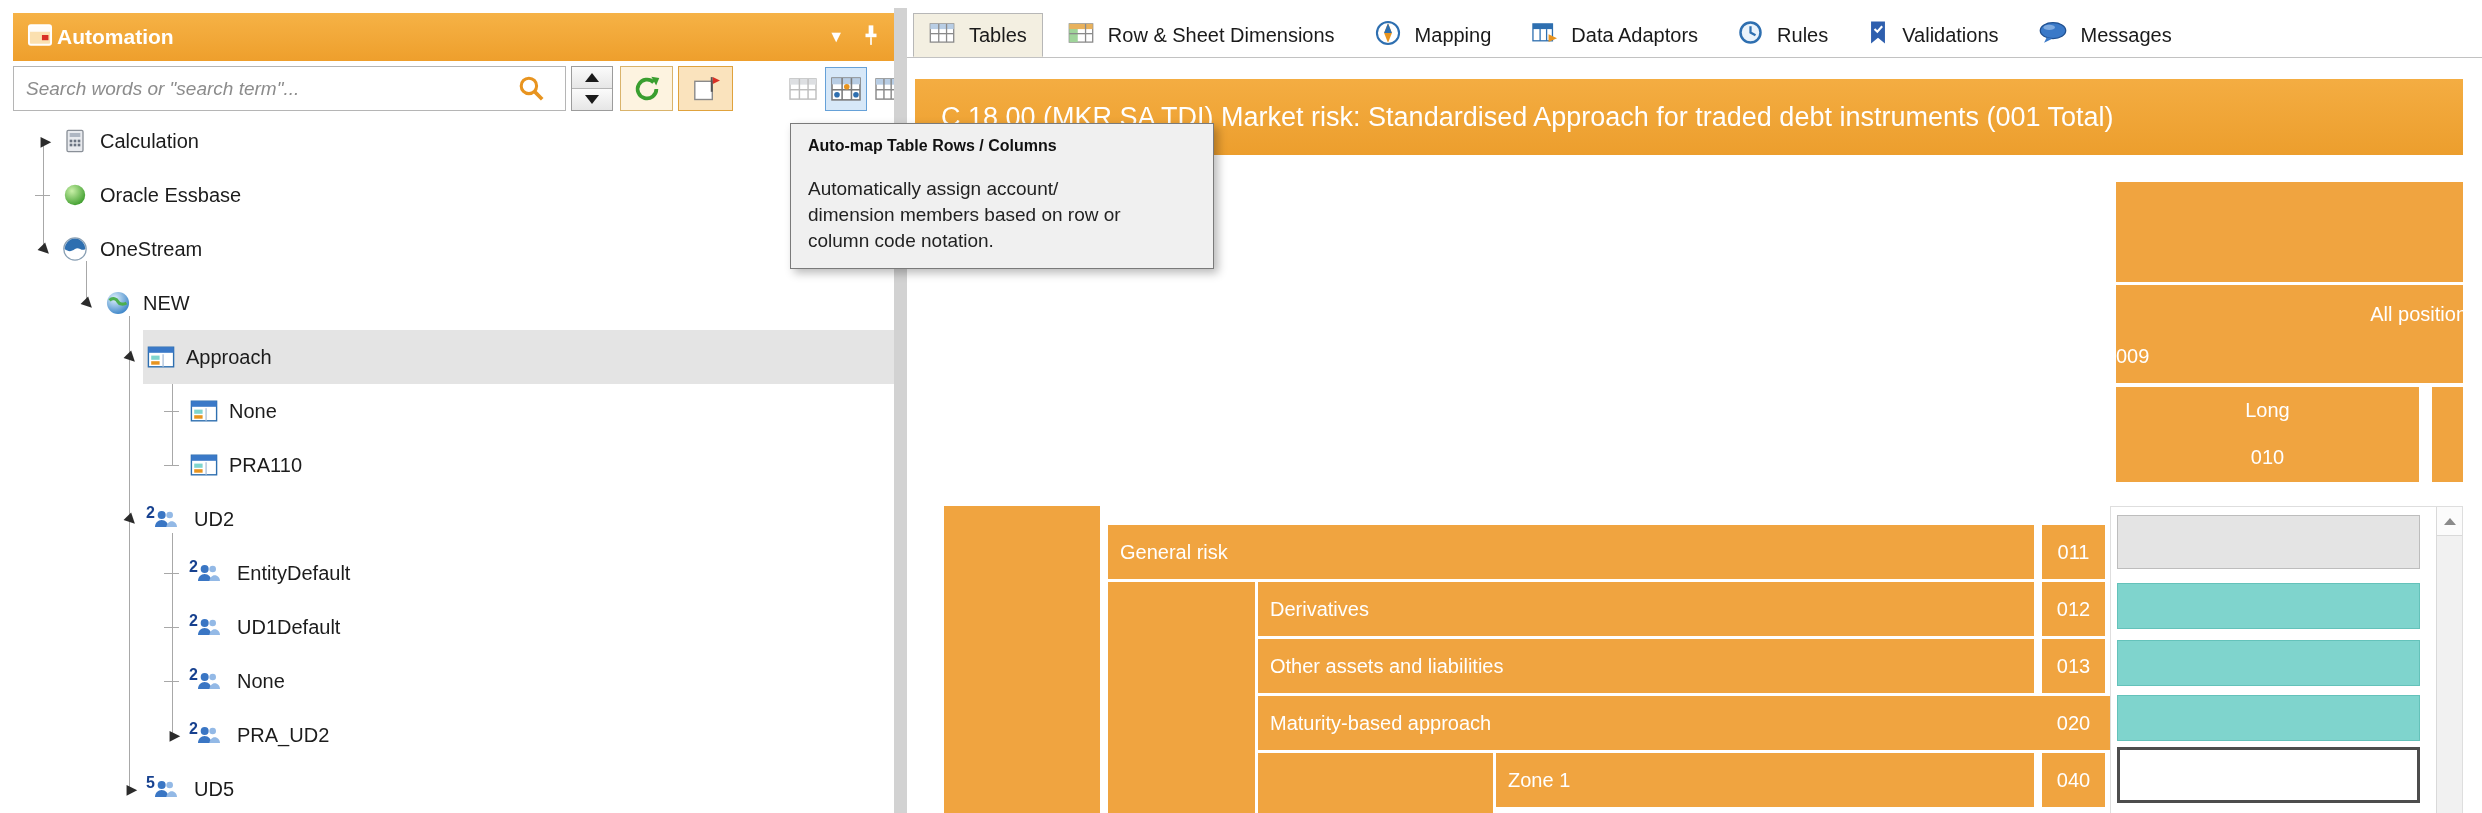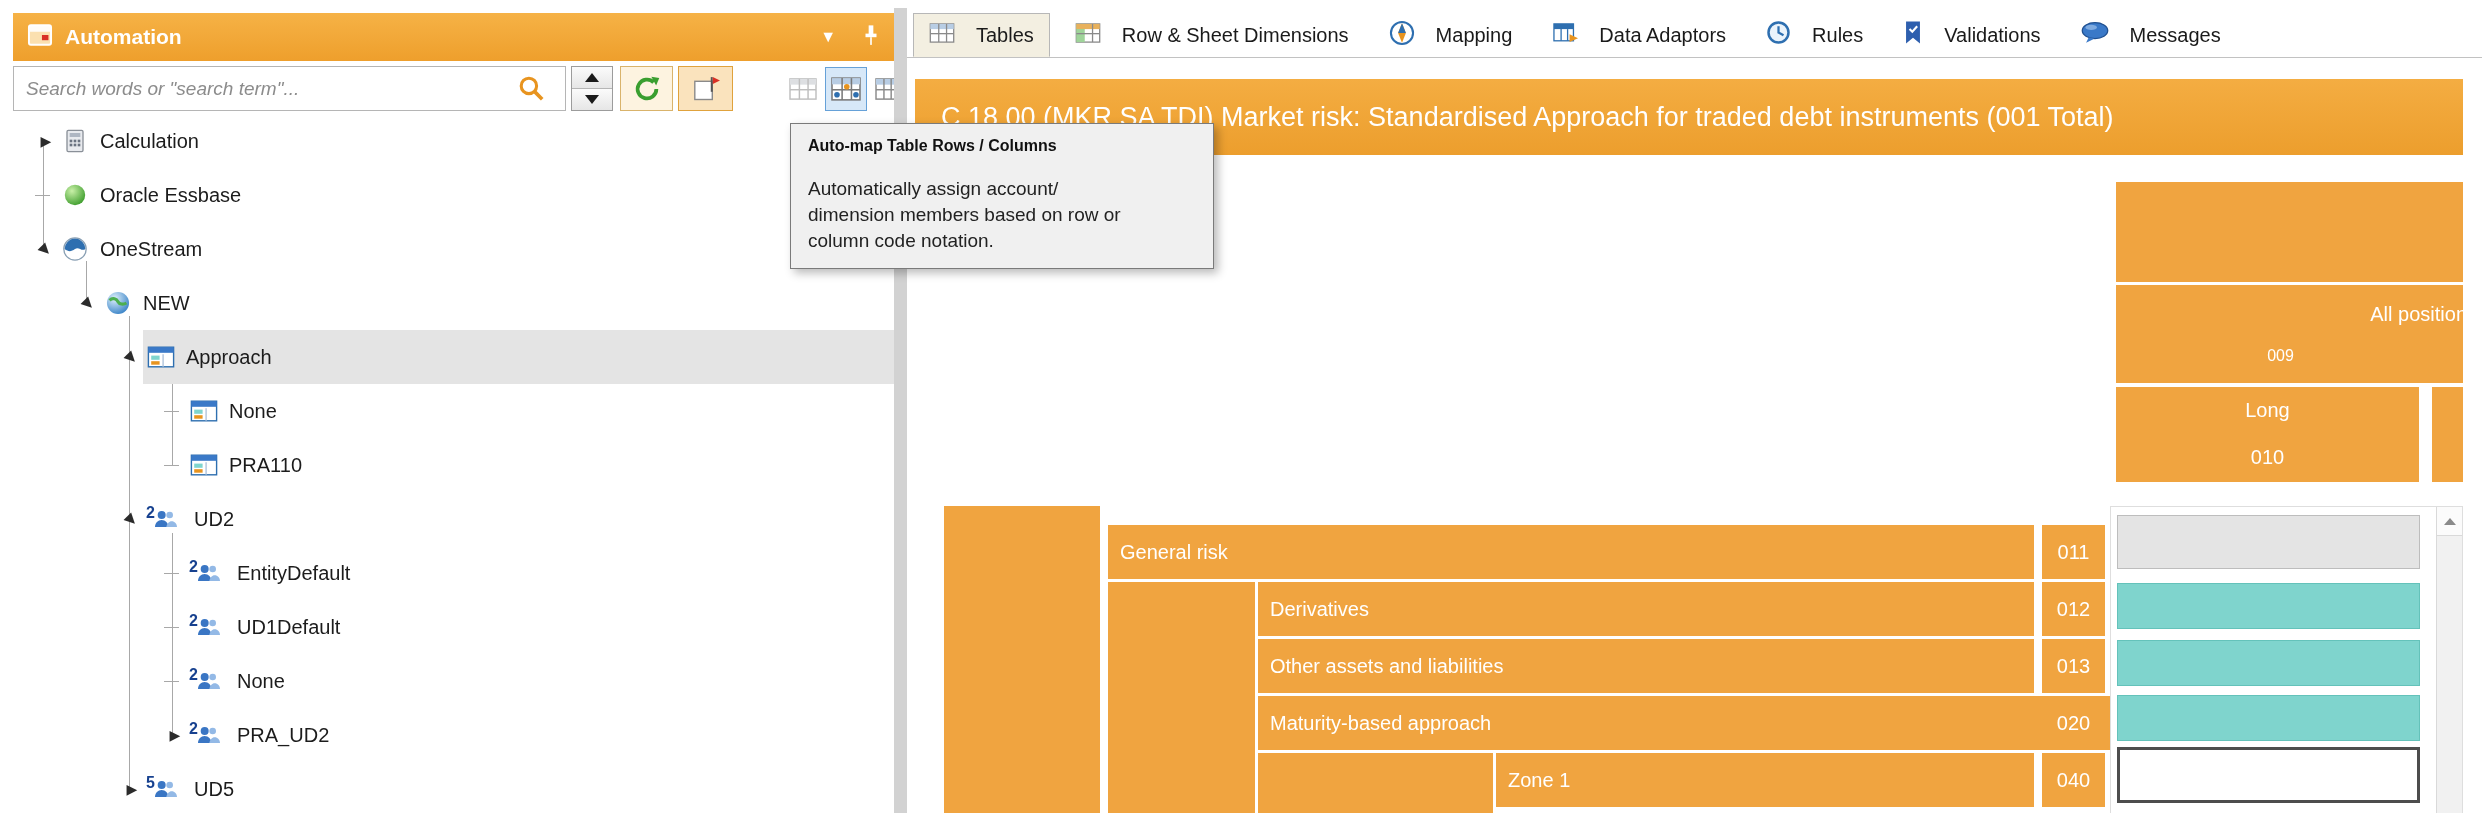--- a/index.html
+++ b/index.html
@@ -1,21 +1,21 @@
 <!DOCTYPE html>
 <html><head>
 <meta charset="utf-8">
 <style>
 html,body{margin:0;padding:0}
 body{font-family:"Liberation Sans",sans-serif;background:#fff}
 .app{position:relative;width:2482px;height:813px;overflow:hidden;background:#fff}
 
 
 .lp{position:absolute;left:13px;top:13px;width:881px;bottom:0}
-.lp-title{height:48px;background:linear-gradient(#f6b246,#ee9f2c);display:flex;align-items:center;padding:0 14px;gap:12px}
+.lp-title{height:48px;background:linear-gradient(#f6b246,#ee9f2c);display:flex;align-items:center;padding:0 14px;gap:4px}
 .lp-title .t{color:#fff;font-weight:bold;font-size:21px;flex:1}
 .lp-title .dd{color:#fff;font-size:16px;margin-right:14px}
 .lp-toolbar{position:relative;height:46px;margin-top:5px}
 .search{position:absolute;left:0;top:0;width:553px;height:45px;border:1px solid #b5b5b5;padding:0 52px 0 12px;font-size:19px;font-family:"Liberation Sans",sans-serif;color:#333;background:#fff;outline:none;box-sizing:border-box}
 .search::placeholder{font-style:italic;color:#8c8c8c}
 .mag{position:absolute;left:504px;top:8px;pointer-events:none}
 .spin{position:absolute;left:558px;top:0;width:42px;height:45px;border:1px solid #9c9c9c;display:flex;flex-direction:column;box-sizing:border-box}
 .spin-b{flex:1;display:flex;align-items:center;justify-content:center;background:linear-gradient(#fbfbfb,#e6e6e6)}
 .spin-b:first-child{border-bottom:1px solid #b5b5b5}
 .tri-up{width:0;height:0;border-left:7px solid transparent;border-right:7px solid transparent;border-bottom:9px solid #1a1a1a}
@@ -42,36 +42,36 @@
 .ticon{width:30px;height:28px;flex:none;display:flex;align-items:center;justify-content:center;margin-right:10px}
 .ticon.ppl{width:42px;justify-content:flex-start;margin-right:6px}
 .badge{font-weight:bold;color:#17418f;font-size:16px;margin-right:-2px;position:relative;top:-6px}
 .tlabel{font-size:20px;color:#1c1c1c;white-space:nowrap;padding-right:10px}
 
 .split{position:absolute;left:894px;top:8px;width:13px;bottom:0;background:#d2d2d2}
 
 
 .rp{position:absolute;left:907px;top:0;right:0;bottom:0}
 .tabbar{position:absolute;left:0;right:0;top:13px;height:44px;border-bottom:1px solid #c2c2c2;display:flex;align-items:stretch;padding-left:6px}
-.tab{display:flex;align-items:center;gap:21px;padding:0 15px;margin-right:10px;font-size:20px;color:#1a1a1a;white-space:nowrap}
+.tab{display:flex;align-items:center;gap:14px;padding:0 15px;margin-right:10px;font-size:20px;color:#1a1a1a;white-space:nowrap}
 .tab.sel{background:#f3efe1;border:1px solid #b7b7b7;border-bottom-color:#f3efe1}
 .rtitle{position:absolute;left:8px;top:79px;right:19px;height:76px;background:linear-gradient(#f4ad42,#ec9e2d);display:flex;align-items:center;padding-left:26px;color:#fff;font-weight:normal;font-size:27px;white-space:nowrap;overflow:hidden}
 .oc{position:absolute;background:#f0a440;color:#fff;font-size:20px;box-sizing:border-box}
 .strip{left:37px;top:506px;width:156px;bottom:0}
 .rlabel{height:54px;line-height:54px;padding-left:12px;overflow:hidden;white-space:nowrap}
 .rcode{height:54px;line-height:54px;text-align:center;width:63px;left:1135px}
 .mA{left:201px;top:582px;width:147px;bottom:0}
 .mB{left:351px;top:753px;width:235px;bottom:0}
 
 .hb{position:absolute;left:1209px;top:182px;width:347px}
 .hb-top{height:100px;background:#f0a440;margin-bottom:3px}
 .hb-g{background:#f0a440;height:98px;color:#fff}
 .hb-glabel{position:relative;height:52px;overflow:hidden}
 .hb-glabel span{position:absolute;right:-14px;top:0;line-height:58px;font-size:20px;white-space:nowrap}
-.hb-gcode{height:46px;line-height:38px;text-align:center;padding-right:18px;font-size:16px}
+.hb-gcode{height:46px;line-height:38px;text-align:left;padding-right:18px;font-size:20px}
 .hb-cols{margin-top:4px;height:95px;position:relative}
 .hb-col{position:absolute;left:0;top:0;width:303px;height:95px;background:#f0a440;color:#fff;text-align:center;font-size:20px}
 .hb-col div{line-height:47px}
 .hb-sliver{position:absolute;left:316px;top:0;width:31px;height:95px;background:#f0a440}
 
 .gridpanel{position:absolute;left:1203px;top:506px;width:353px;bottom:0;background:#fff;border:1px solid #dedede;border-bottom:none;box-sizing:border-box}
 .dcell{position:absolute;left:6px;width:303px;box-sizing:border-box}
 .dcell.gray{top:8px;height:54px;background:#e4e4e4;border:1px solid #bdbdbd}
 .dcell.teal{height:46px;background:#7fd4cd;border:1px solid #64c2ba}
 .dcell.selc{top:240px;height:56px;background:#fff;border:3px solid #4d4d4d}

